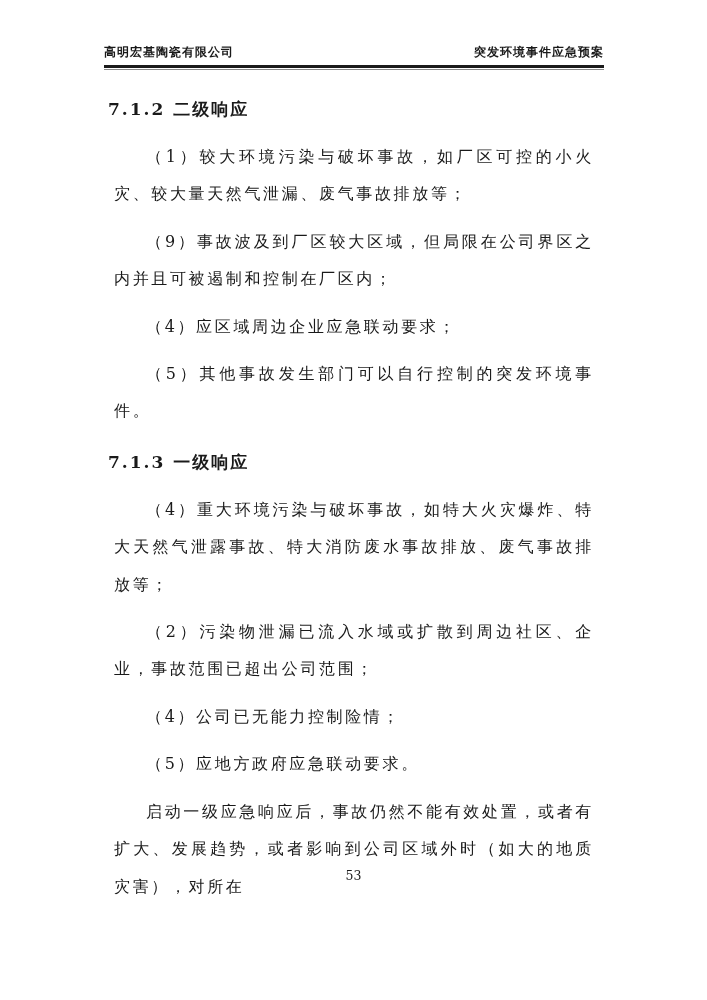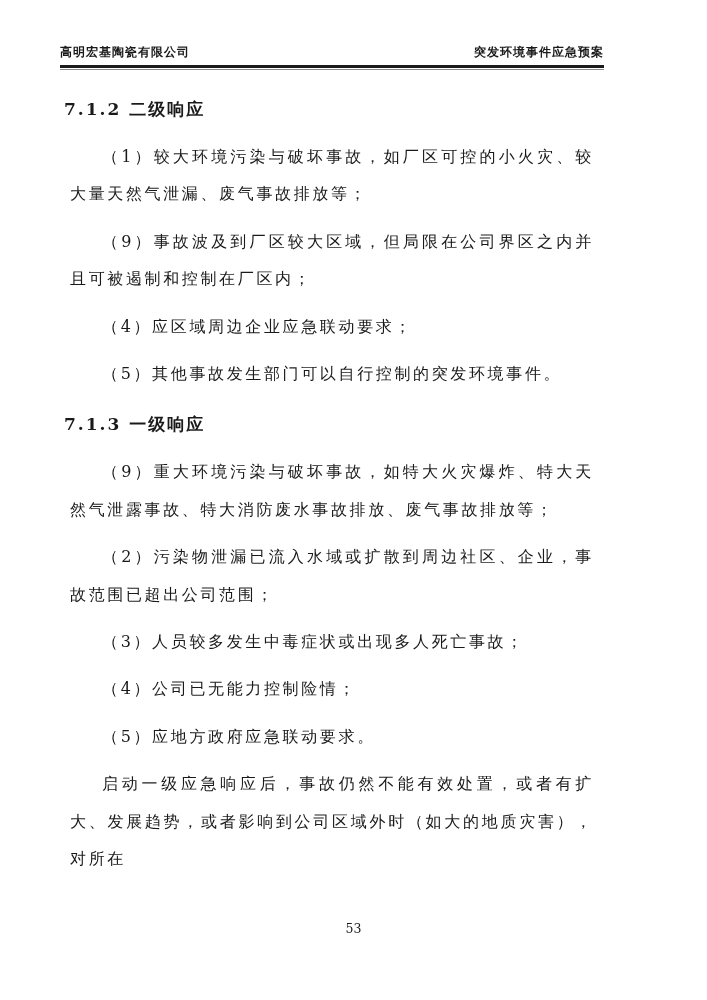--- a/index.html
+++ b/index.html
@@ -10,21 +10,21 @@
   .page {
     position: relative;
     width: 707px;
     height: 1000px;
     margin: 0 auto;
     background: #ffffff;
     color: #1a1a1a;
     font-family: "DejaVu Serif", "Liberation Serif", serif;
     overflow: hidden;
     box-sizing: border-box;
-    padding: 0 103px 0 60px;
+    padding: 0 103px 0 104px;
   }
   .header {
     display: flex;
     justify-content: space-between;
     align-items: flex-end;
     padding-top: 44px;
     font-size: 12px;
     font-weight: bold;
     letter-spacing: 1px;
     line-height: 16px;
@@ -64,21 +64,21 @@
     text-justify: inter-character;
     letter-spacing: 0.165em;
   }
   .section-heading {
     margin-bottom: 3px;
   }
   .footer {
     position: absolute;
     left: 0;
     right: 0;
-    top: 921px;
+    top: 868px;
     text-align: center;
     font-size: 12.5px;
     letter-spacing: 0;
     color: #1a1a1a;
   }
 </style>
 </head>
 <body>
 
 <div class="page">
@@ -97,23 +97,22 @@
     <div class="section">
       <h2 class="section-heading">7.1.2 二级响应</h2>
       <p class="para">（1）较大环境污染与破坏事故，如厂区可控的小火灾、较大量天然气泄漏、废气事故排放等；</p>
       <p class="para">（9）事故波及到厂区较大区域，但局限在公司界区之内并且可被遏制和控制在厂区内；</p>
       <p class="para">（4）应区域周边企业应急联动要求；</p>
       <p class="para">（5）其他事故发生部门可以自行控制的突发环境事件。</p>
     </div>
 
     <div class="section">
       <h2 class="section-heading">7.1.3 一级响应</h2>
-      <p class="para">（9）重大环境污染与破坏事故，如特大火灾爆炸、特大天然气泄露事故、特大消防废水事故排放、废气事故排放等；</p>
+      <p class="para">（4）重大环境污染与破坏事故，如特大火灾爆炸、特大天然气泄露事故、特大消防废水事故排放、废气事故排放等；</p>
       <p class="para">（2）污染物泄漏已流入水域或扩散到周边社区、企业，事故范围已超出公司范围；</p>
-      <p class="para">（3）人员较多发生中毒症状或出现多人死亡事故；</p>
       <p class="para">（4）公司已无能力控制险情；</p>
       <p class="para">（5）应地方政府应急联动要求。</p>
       <p class="para">启动一级应急响应后，事故仍然不能有效处置，或者有扩大、发展趋势，或者影响到公司区域外时（如大的地质灾害），对所在</p>
     </div>
 
   </div>
 
   <div class="footer">
     <span>53</span>
   </div>

